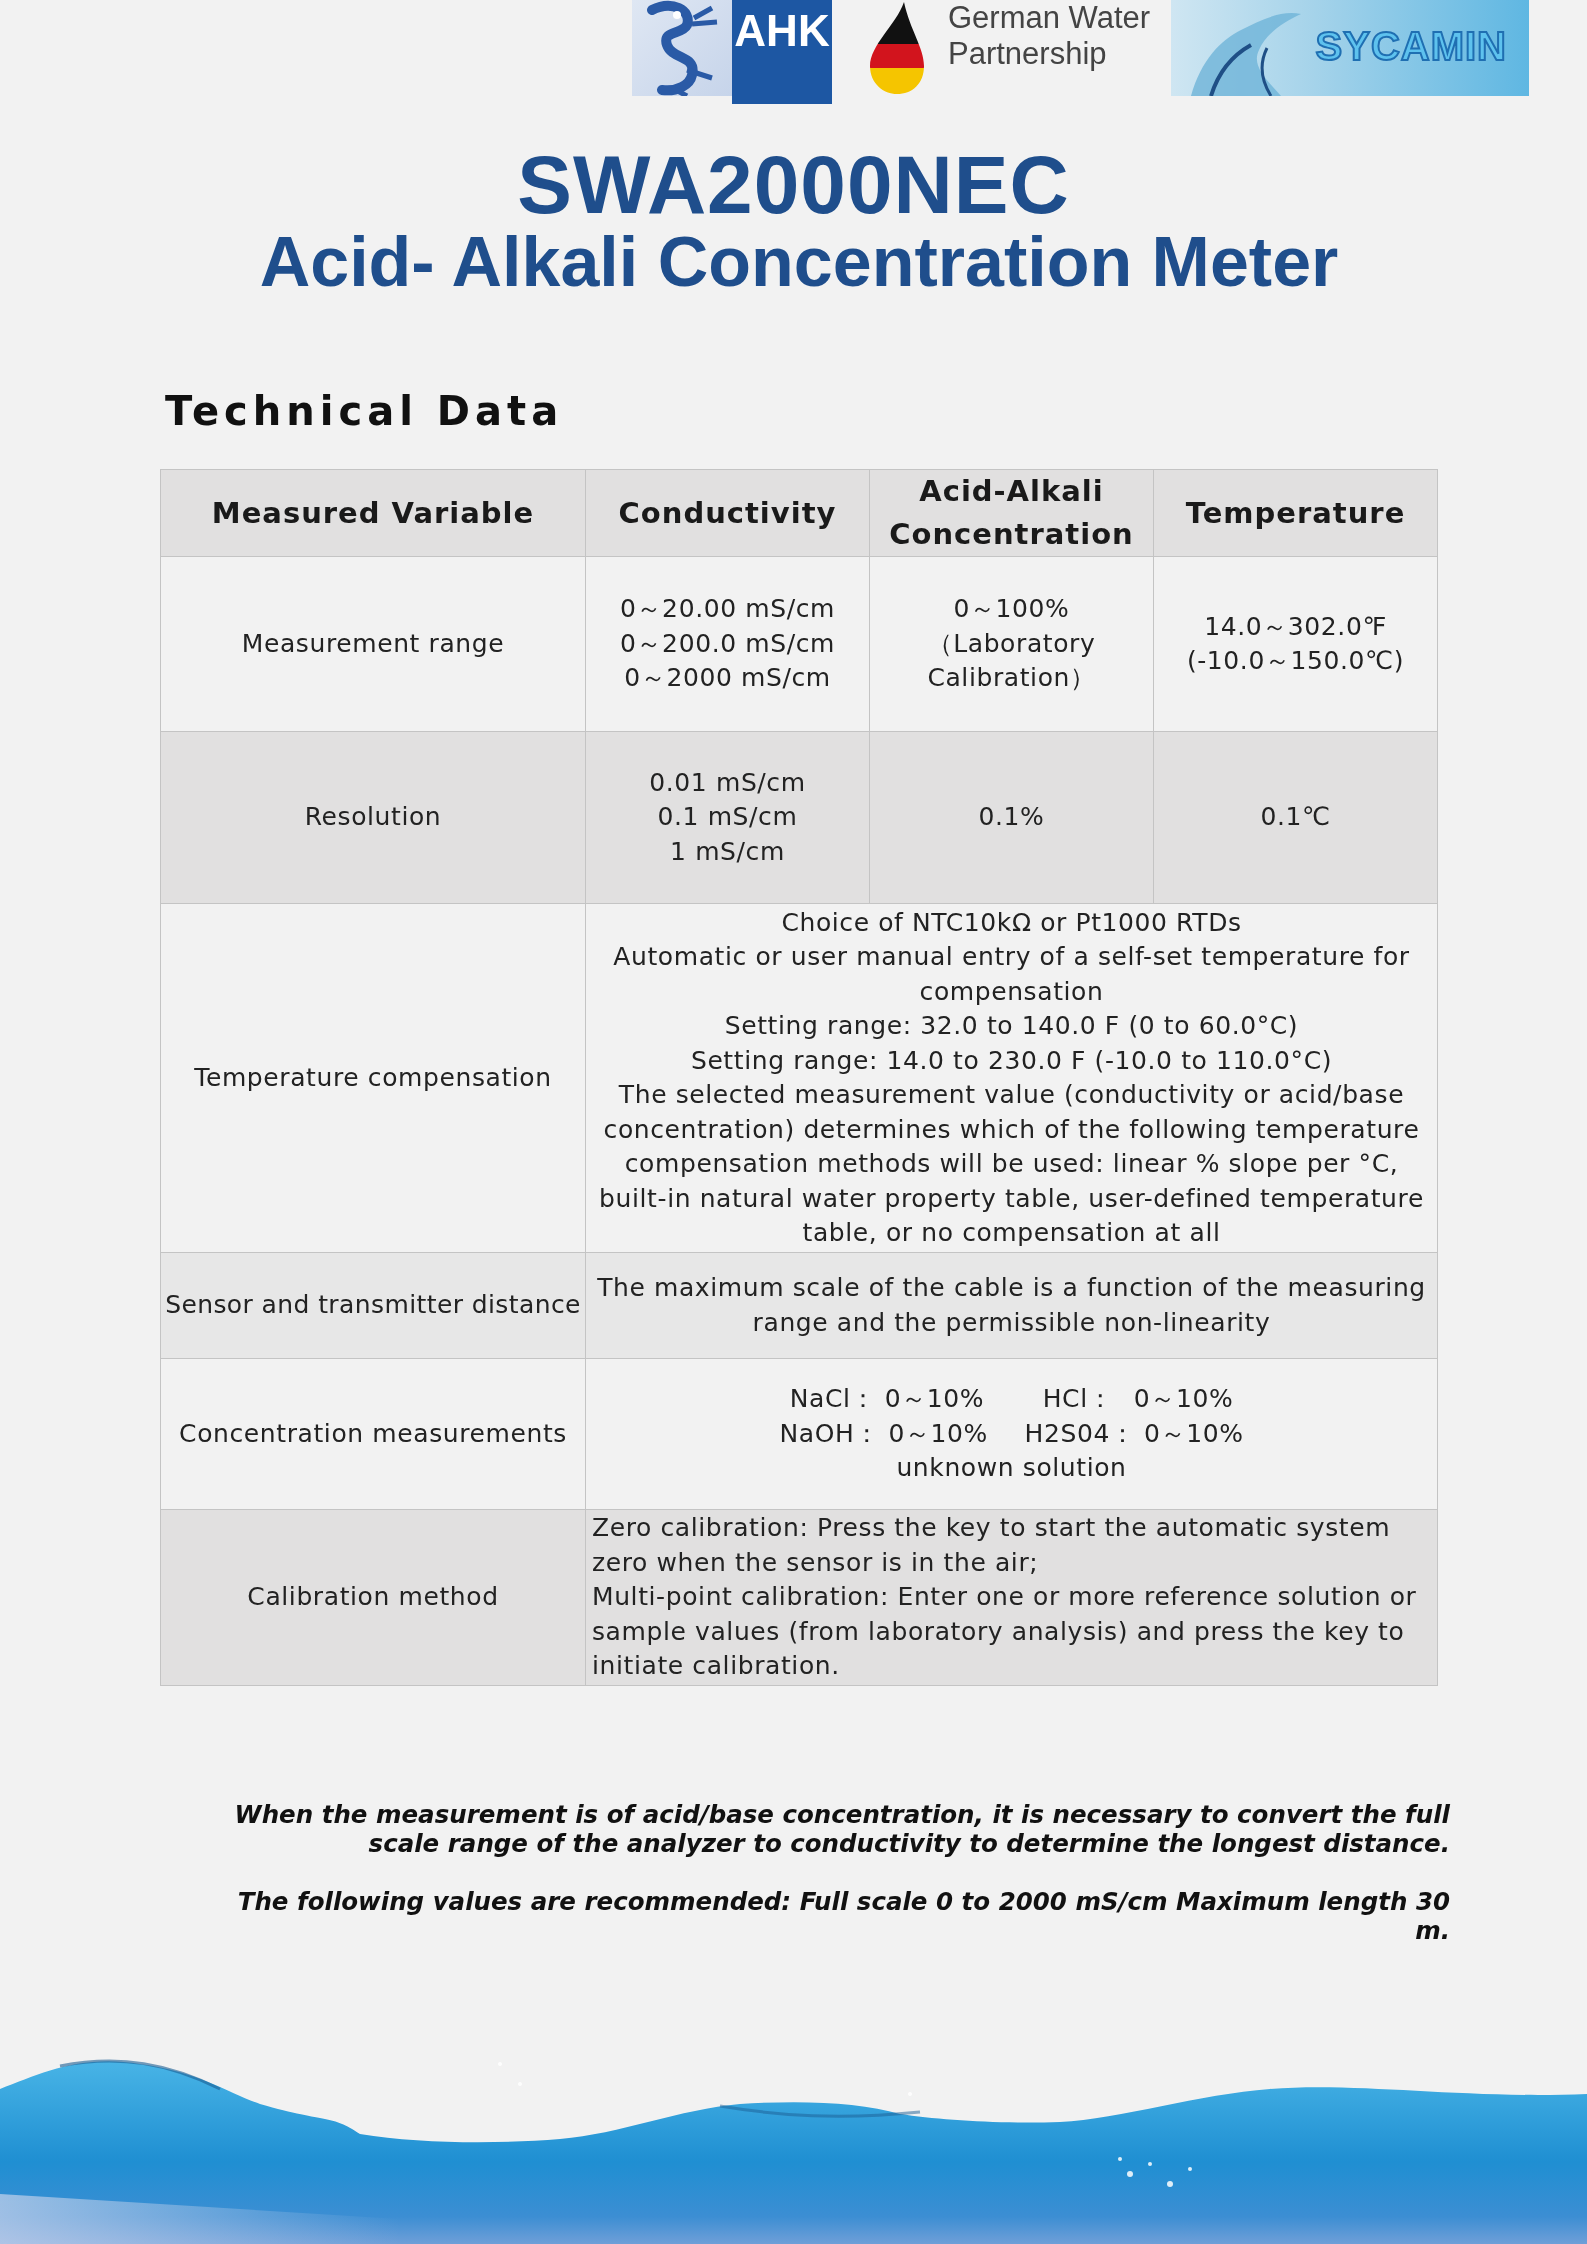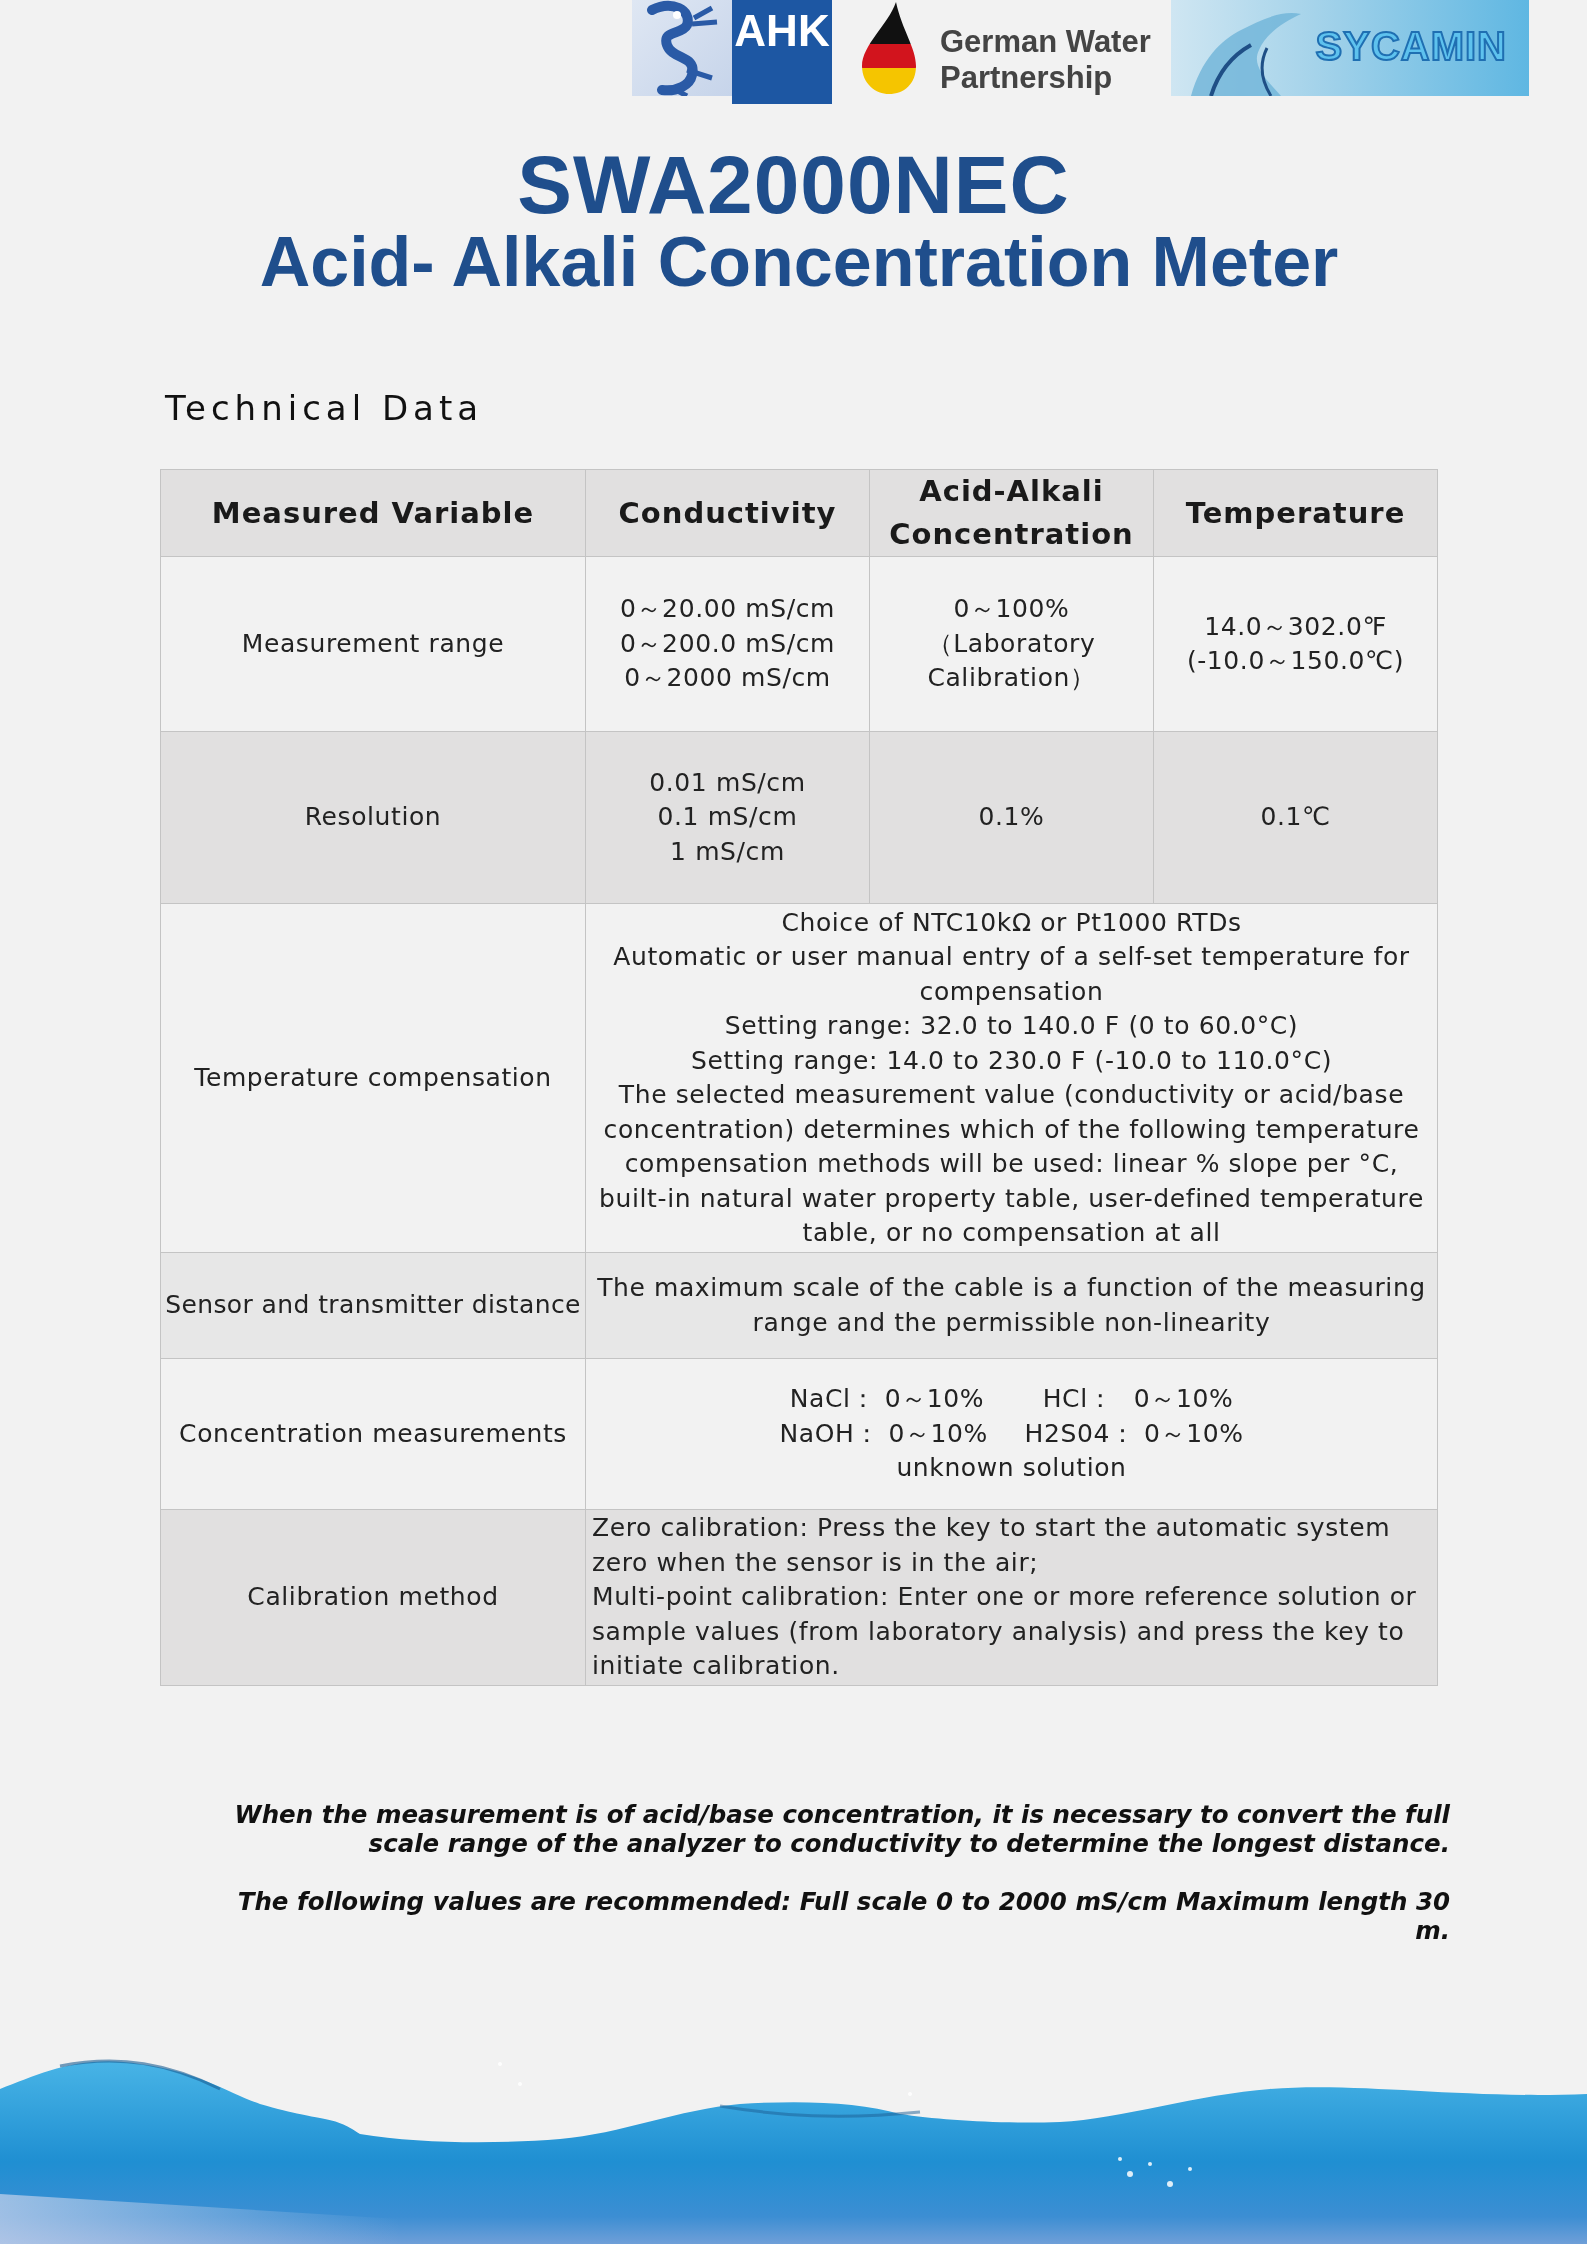--- a/index.html
+++ b/index.html
@@ -8,31 +8,31 @@
     background: #f2f2f2;
     font-family: "DejaVu Sans", sans-serif;
     color: #1a1a1a;
   }
   
   .logos { position: absolute; top: 0; left: 632px; height: 96px; display: flex; align-items: stretch; }
   .logo-ahk { width: 200px; height: 96px; display: flex; }
   .ahk-dragon { width: 100px; height: 96px; background: linear-gradient(135deg,#dfe7f3,#c6d4ea); position: relative; overflow: hidden; }
   .ahk-dragon svg { position: absolute; left: 0; top: 0; }
   .ahk-box { width: 100px; height: 104px; background: #1d57a3; color: #fff; font-family: "Liberation Sans", sans-serif; font-weight: bold; font-size: 44px; display: flex; align-items: flex-start; justify-content: center; padding-top: 6px; box-sizing: border-box; }
-  .logo-gwp { width: 330px; height: 96px; display: flex; align-items: flex-end; padding-left: 26px; box-sizing: border-box; font-weight: bold; }
+  .logo-gwp { width: 330px; height: 96px; display: flex; align-items: flex-start; padding-left: 34px; box-sizing: border-box; }
   .gwp-drop { width: 62px; height: 96px; margin-right: 20px; }
   .gwp-text { font-family: "Liberation Sans", sans-serif; font-size: 31px; line-height: 36px; color: #444; }
   .logo-syc { width: 358px; height: 96px; margin-left: 9px; background: linear-gradient(90deg,#cfe6f2 0%,#a5d3ea 40%,#5fb7e2 100%); position: relative; overflow: hidden; }
   .syc-text { position: absolute; right: 22px; top: 24px; font-family: "Liberation Sans", sans-serif; font-weight: bold; font-size: 40px; color: #5ec2ee; -webkit-text-stroke: 2px #1f6fb2; letter-spacing: 1px; }
   
   .title-block { position: absolute; top: 140px; left: 0; width: 1587px; text-align: center; color: #1f4e8c; font-family: "Liberation Sans", sans-serif; font-weight: bold; }
   .title-model { font-size: 82px; line-height: 90px; letter-spacing: 1px; }
   .title-name { font-size: 70px; line-height: 76px; margin-top: -6px; padding-left: 11px; }
   
-  .section-heading { position: absolute; top: 388px; left: 165px; font-size: 34px; font-weight: normal; letter-spacing: 5px; color: #111; }
+  .section-heading { position: absolute; top: 388px; left: 165px; font-size: 40px; font-weight: bold; letter-spacing: 5px; color: #111; }
   
   table.spec { position: absolute; top: 469px; left: 160px; width: 1277px; border-collapse: collapse; table-layout: fixed; }
   table.spec td, table.spec th { border: 1.5px solid #c4c4c4; text-align: center; vertical-align: middle; padding: 0 6px; font-size: 25px; line-height: 34.5px; letter-spacing: 0.6px; color: #222; }
   table.spec th { font-weight: bold; font-size: 29px; line-height: 43px; letter-spacing: 1px; background: #e1e0e0; color: #1a1a1a; }
   .r-light td { background: #f2f2f2; }
   .r-dark td { background: #e1e0e0; }
   .r-mid td { background: #e7e7e7; }
   .left-text { text-align: left !important; padding-left: 6px !important; }
   .conc-line span { display: inline-block; }
   

